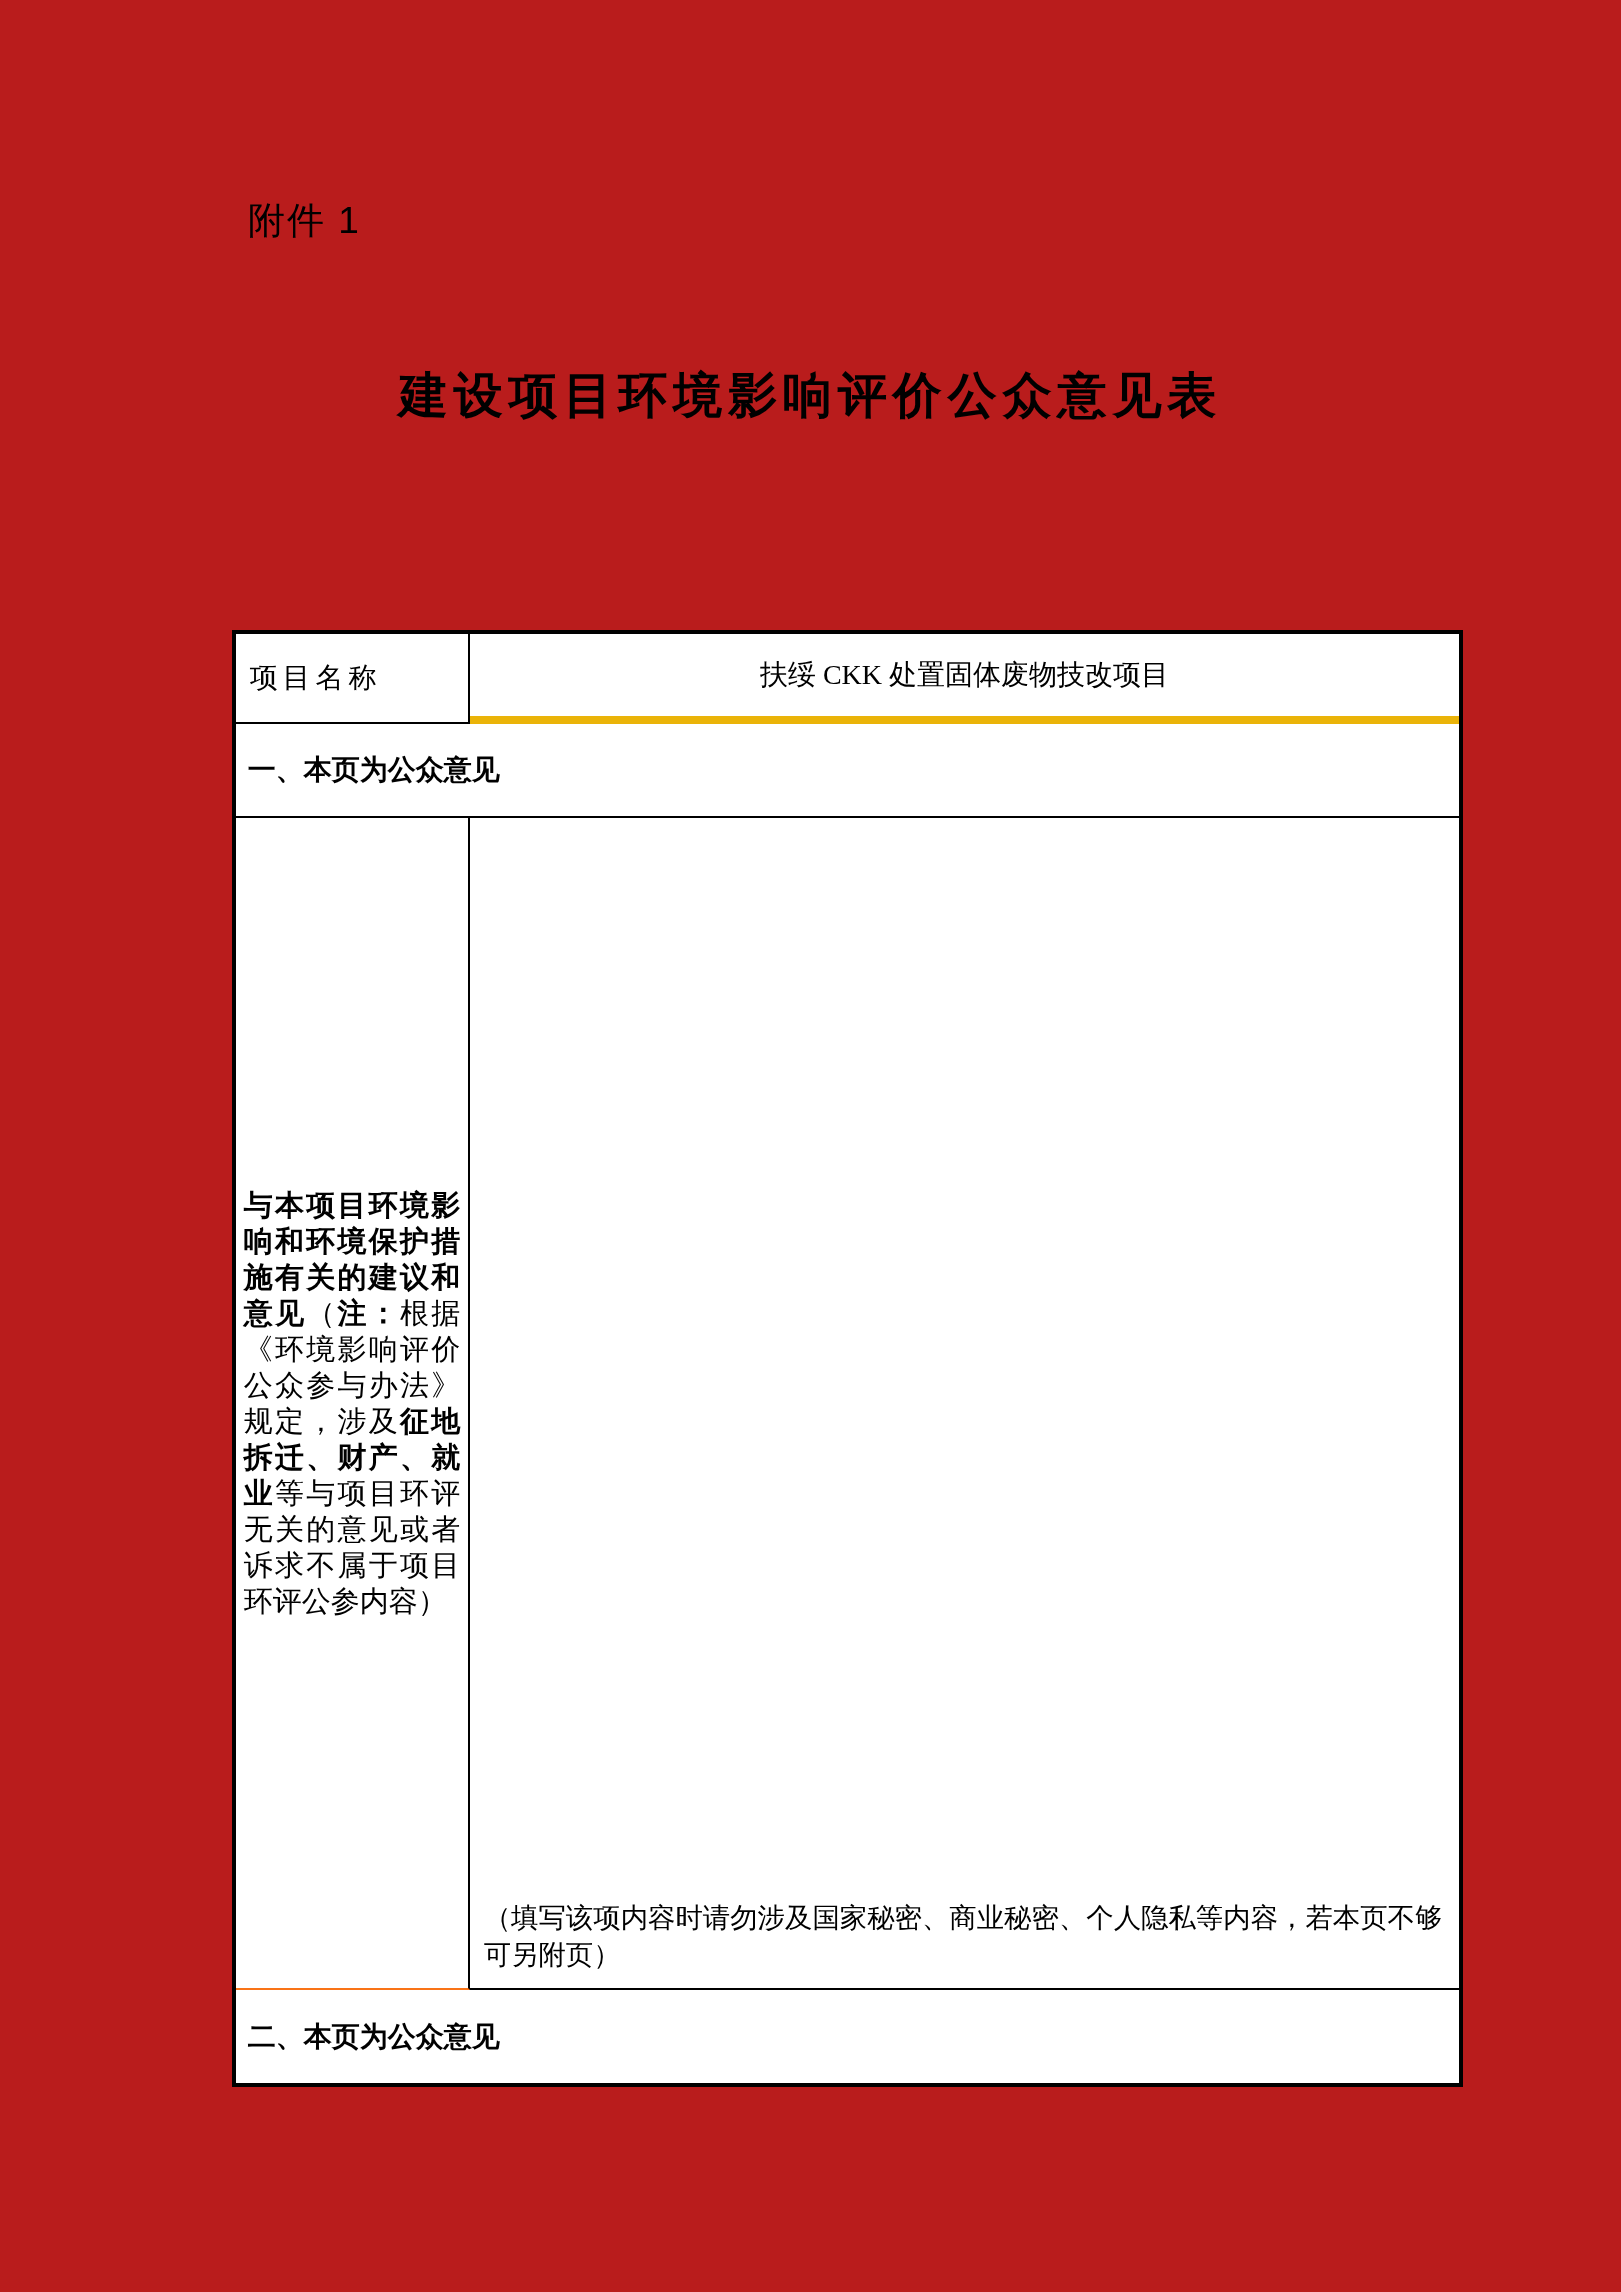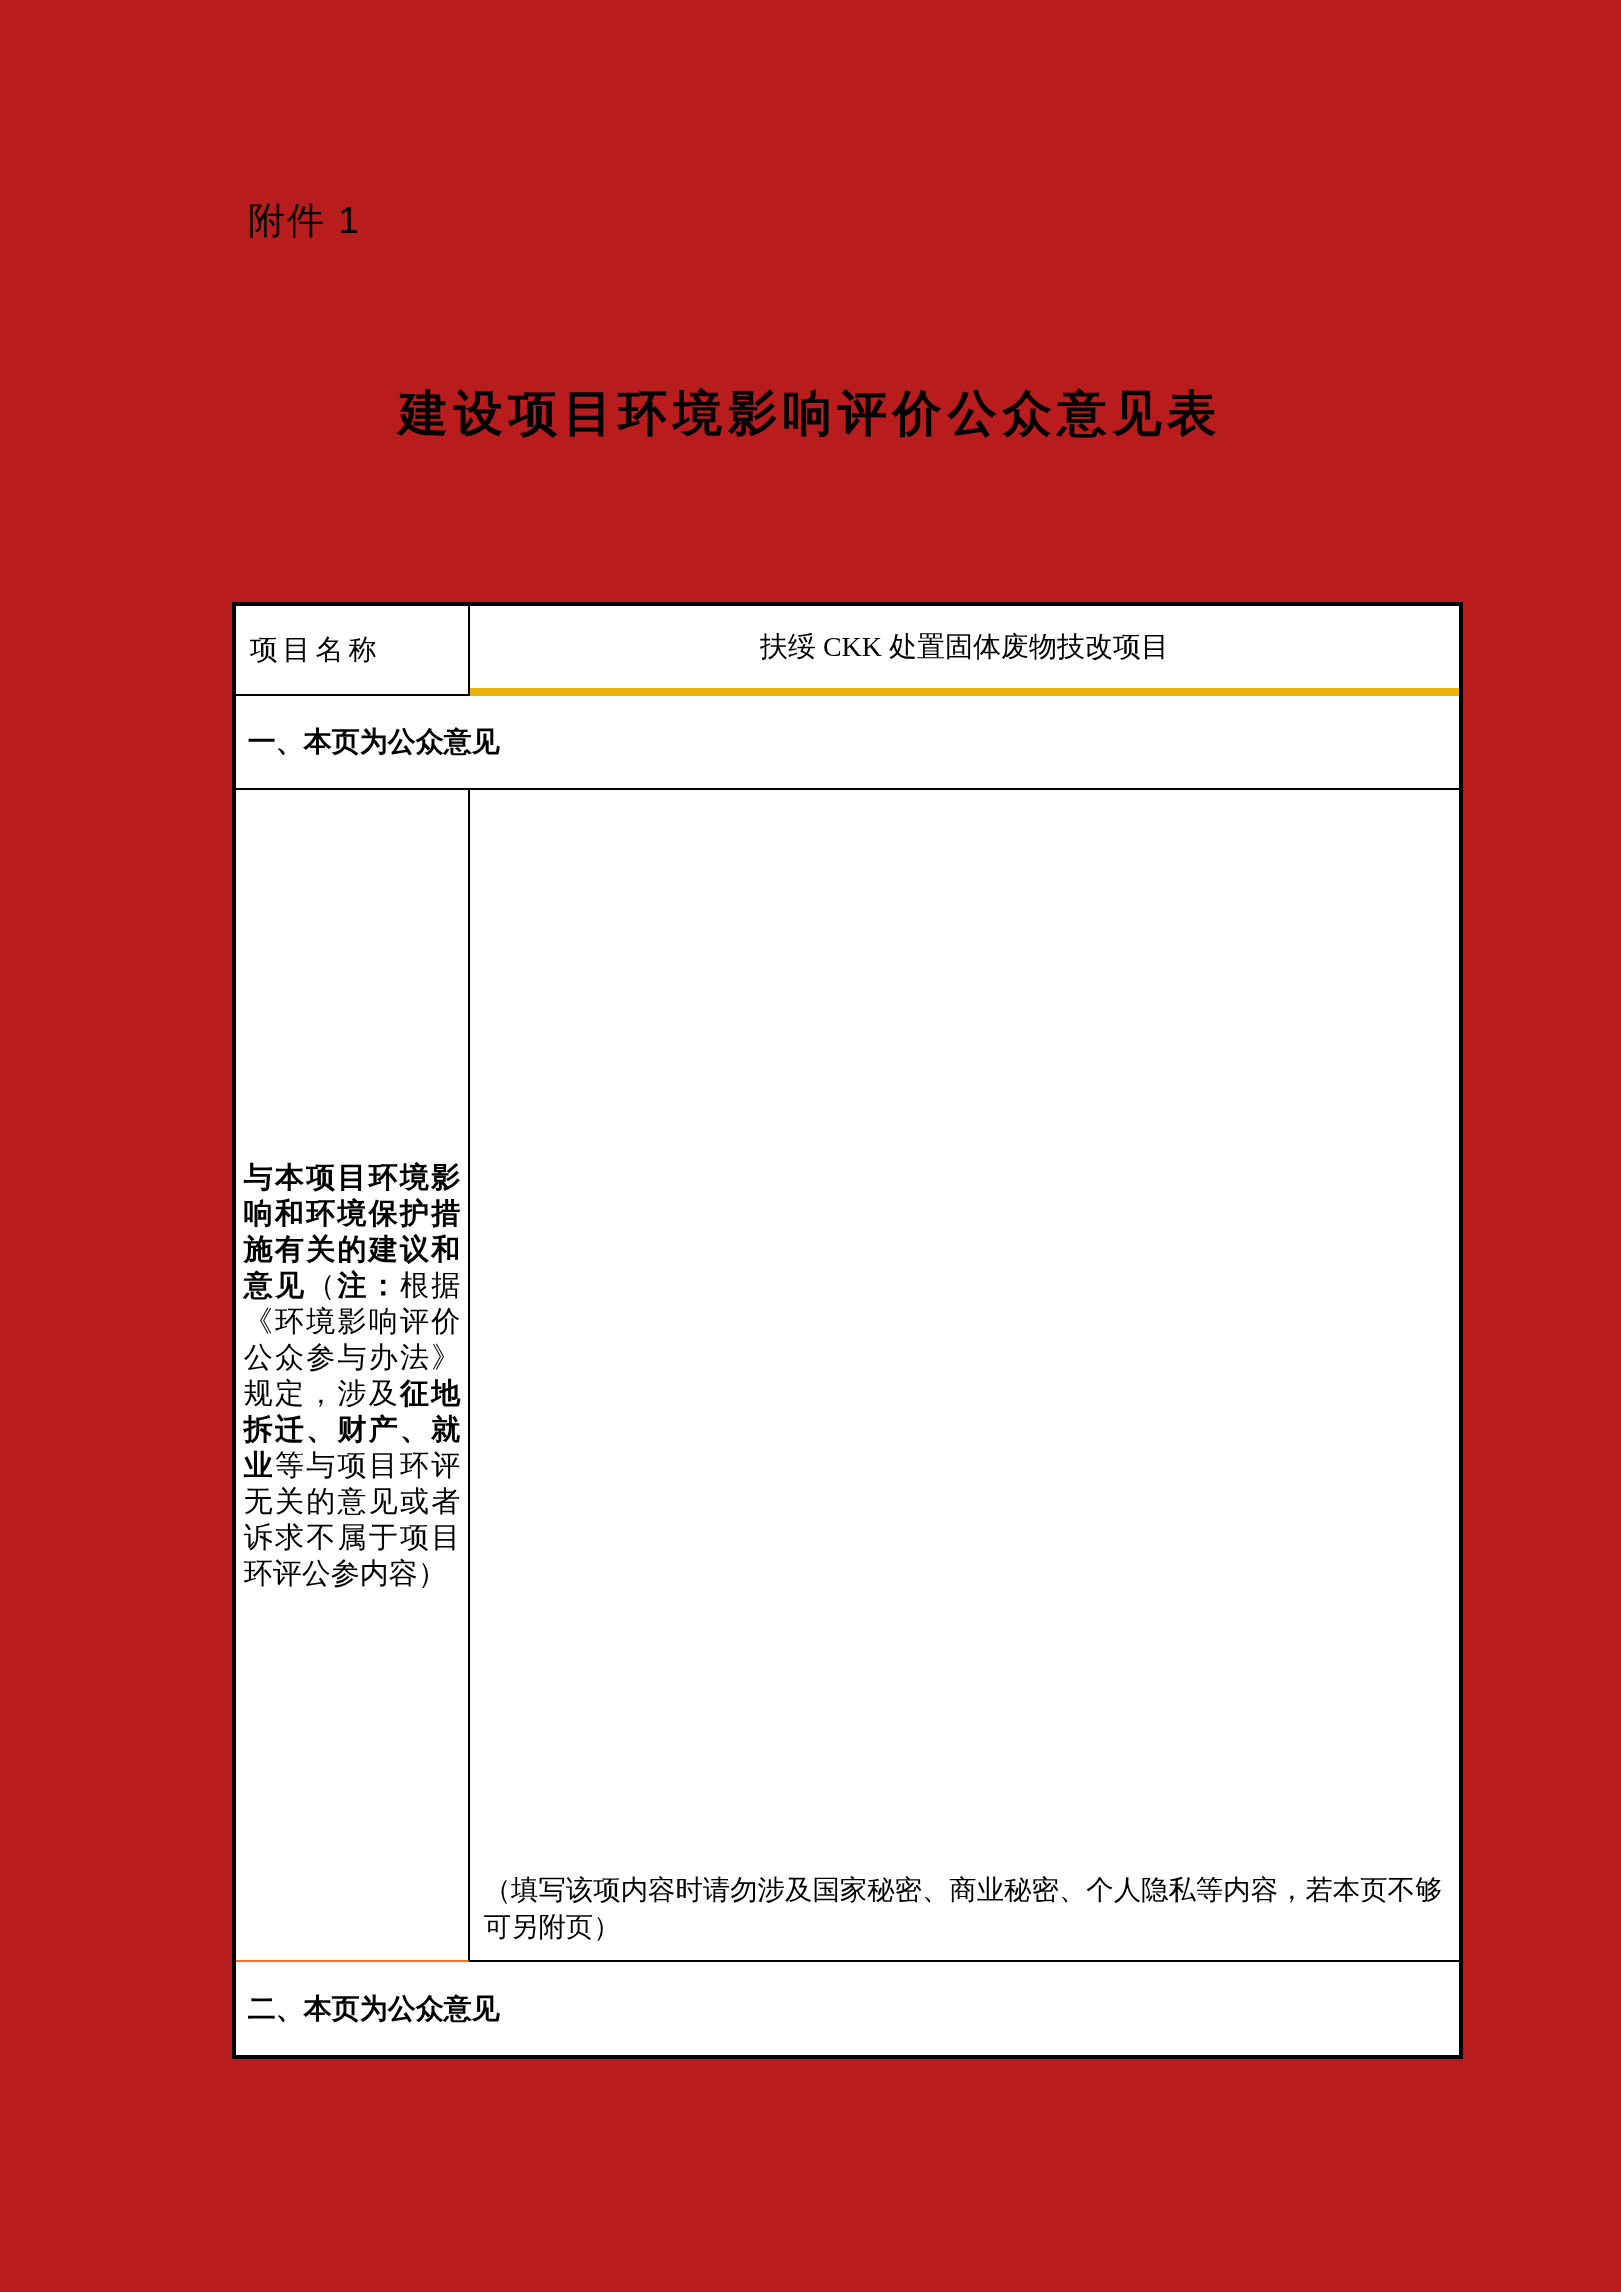--- a/index.html
+++ b/index.html
@@ -11,21 +11,21 @@
     position:relative;
   }
   .page { position:absolute; inset:0; background:#b91c1c; }
 
   .attachment {
     position:absolute; left:248px; top:199px;
     font-family:"Liberation Sans", sans-serif;
     font-size:37px; line-height:43px; letter-spacing:2px;
   }
   .form-title {
-    position:absolute; left:0; top:385px; width:1621px;
+    position:absolute; left:0; top:367px; width:1621px;
     text-align:center;
     font-family:"Liberation Sans", sans-serif;
     font-size:49px; font-weight:bold; letter-spacing:5.9px; line-height:57px;
   }
 
   .date-line {
     position:absolute; left:248px; top:535px;
     display:flex; align-items:baseline;
     font-size:29px; font-weight:bold; line-height:39px;
   }
@@ -33,21 +33,21 @@
   .date-underline {
     display:inline-block; width:361px; margin-left:15.7px;
     border-bottom:2.9px solid #000; padding-bottom:2.9px;
     white-space:nowrap;
   }
   .u-year  { margin-left:147px; }
   .u-month { margin-left:55px; }
   .u-day   { margin-left:53px; }
 
   .form-table {
-    position:absolute; left:232px; top:602px;
+    position:absolute; left:232px; top:630px;
     width:1231px; height:1457px;
     border:4.9px solid #000;
     display:grid;
     grid-template-columns:234px 1fr;
     grid-template-rows:90px 94px 1172px 1fr;
     background:#ffffff;
   }
   .cell { display:flex; align-items:center; font-size:28px; }
   .c-r1-label {
     border-right:2px solid #000; border-bottom:2px solid #000;

